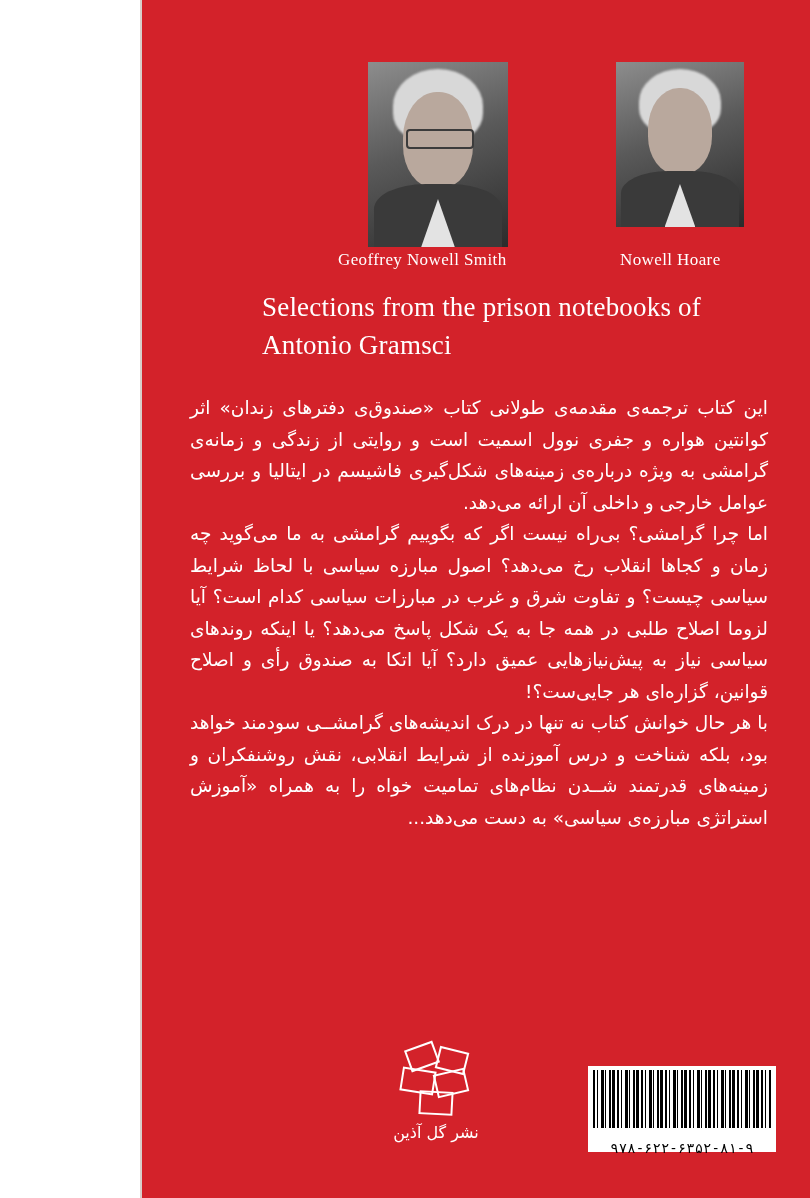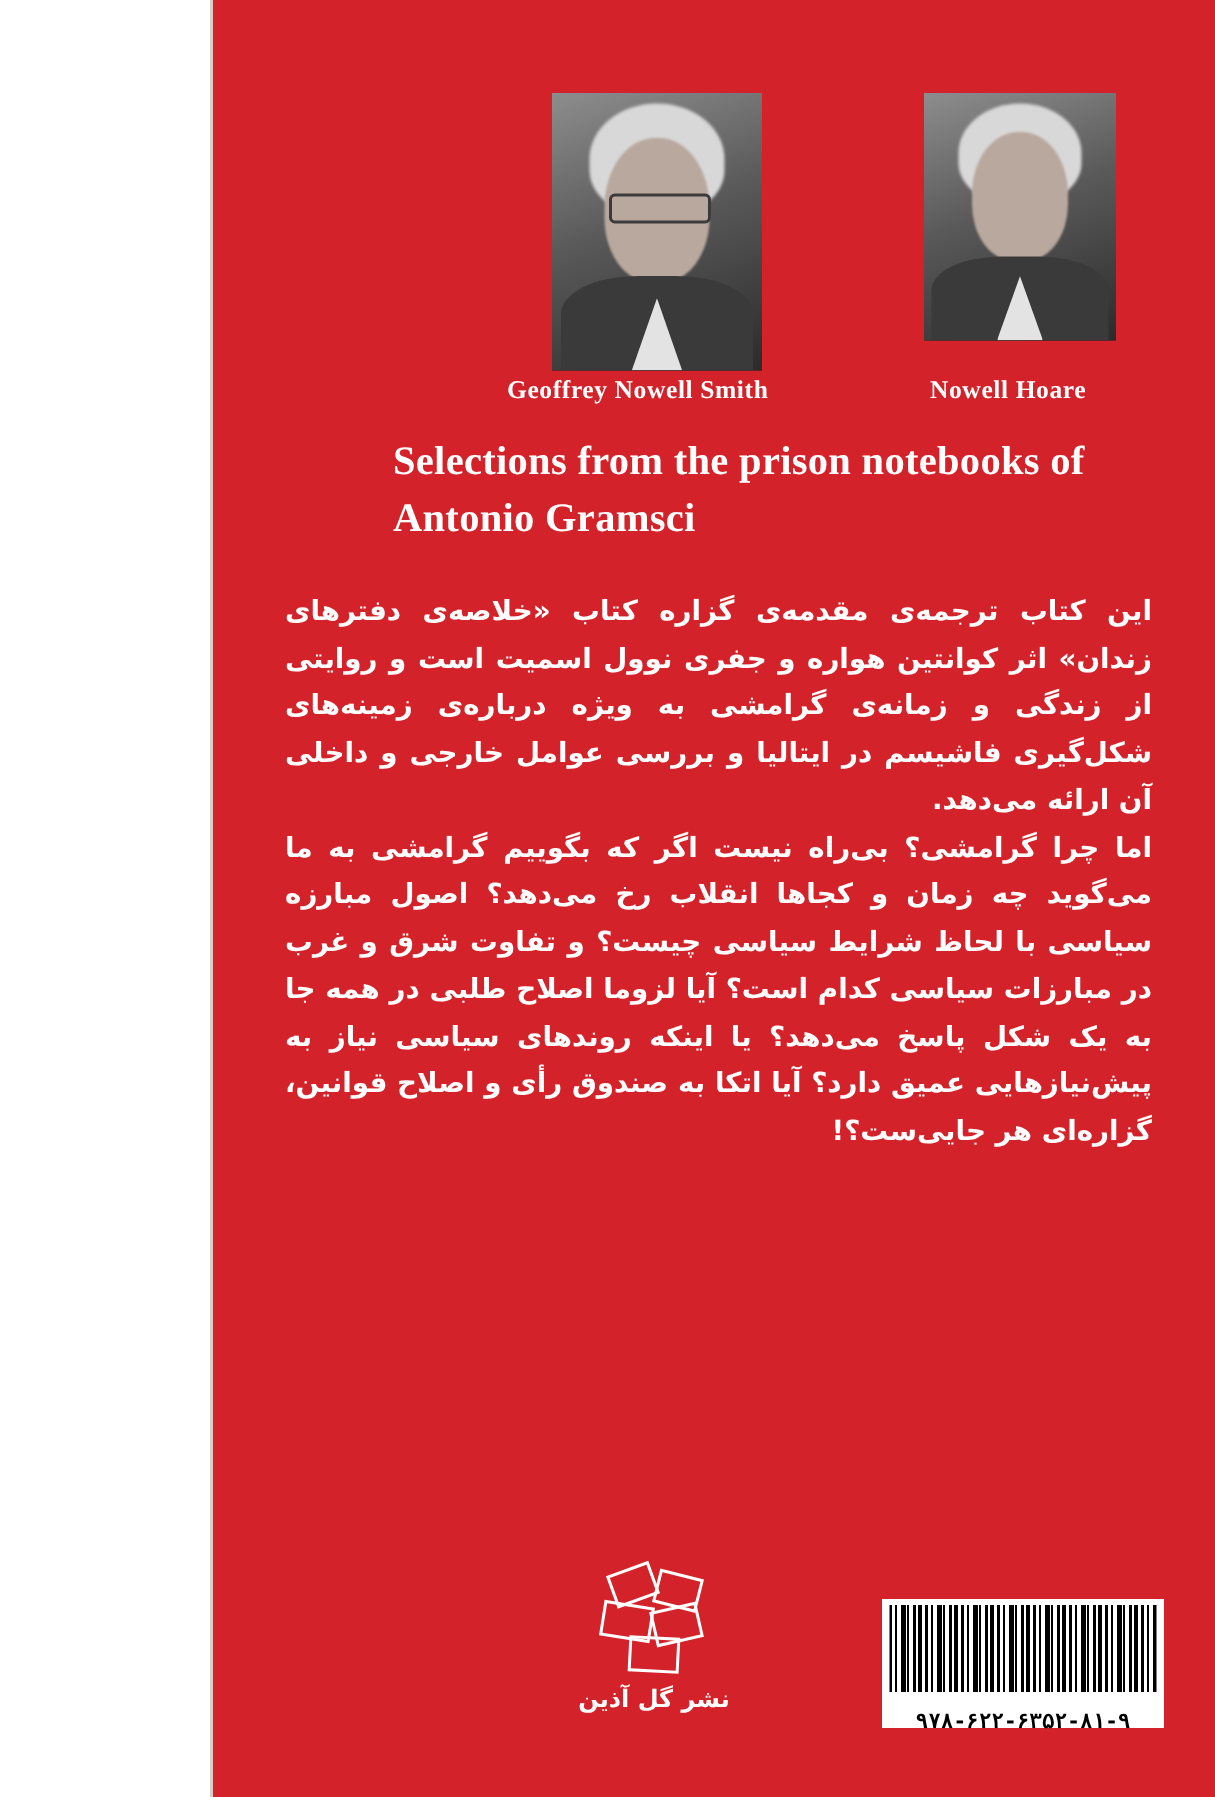--- a/index.html
+++ b/index.html
@@ -32,21 +32,20 @@
     height: 1198px;
     background: #d8cfcb;
   }
   .cover {
     position: absolute;
     left: 142px;
     top: 0;
     width: 668px;
     height: 1198px;
     background: #d3222a;
-    font-weight: bold;
   }
   .cover-inner {
     position: absolute;
     left: 0;
     top: 0;
     right: 0;
     bottom: 0;
     padding: 0;
   }
 
@@ -279,22 +278,23 @@
       </div>
 
       <div class="names">
         <div class="name left">Geoffrey Nowell Smith</div>
         <div class="name right">Nowell Hoare</div>
       </div>
 
       <div class="eng-title">Selections from the prison notebooks of Antonio Gramsci</div>
 
       <div class="fa-body">
-        <p>این کتاب ترجمه‌ی مقدمه‌ی گزاره کتاب «خلاصه‌ی دفترهای زندان» اثر کوانتین هواره و جفری نوول اسمیت است و روایتی از زندگی و زمانه‌ی گرامشی به ویژه درباره‌ی زمینه‌های شکل‌گیری فاشیسم در ایتالیا و بررسی عوامل خارجی و داخلی آن ارائه می‌دهد.</p>
+        <p>این کتاب ترجمه‌ی مقدمه‌ی طولانی کتاب «صندوق‌ی دفترهای زندان» اثر کوانتین هواره و جفری نوول اسمیت است و روایتی از زندگی و زمانه‌ی گرامشی به ویژه درباره‌ی زمینه‌های شکل‌گیری فاشیسم در ایتالیا و بررسی عوامل خارجی و داخلی آن ارائه می‌دهد.</p>
         <p>اما چرا گرامشی؟ بی‌راه نیست اگر که بگوییم گرامشی به ما می‌گوید چه زمان و کجاها انقلاب رخ می‌دهد؟ اصول مبارزه سیاسی با لحاظ شرایط سیاسی چیست؟ و تفاوت شرق و غرب در مبارزات سیاسی کدام است؟ آیا لزوما اصلاح طلبی در همه جا به یک شکل پاسخ می‌دهد؟ یا اینکه روندهای سیاسی نیاز به پیش‌نیازهایی عمیق دارد؟ آیا اتکا به صندوق رأی و اصلاح قوانین، گزاره‌ای هر جایی‌ست؟!</p>
+        <p>با هر حال خوانش کتاب نه تنها در درک اندیشه‌های گرامشــی سودمند خواهد بود، بلکه شناخت و درس آموزنده از شرایط انقلابی، نقش روشنفکران و زمینه‌های قدرتمند شــدن نظام‌های تمامیت خواه را به همراه «آموزش استراتژی مبارزه‌ی سیاسی» به دست می‌دهد...</p>
       </div>
 
       <div class="publisher">
         <div class="logo-books">
           <span class="b1"></span>
           <span class="b2"></span>
           <span class="b3"></span>
           <span class="b4"></span>
           <span class="b5"></span>
         </div>

